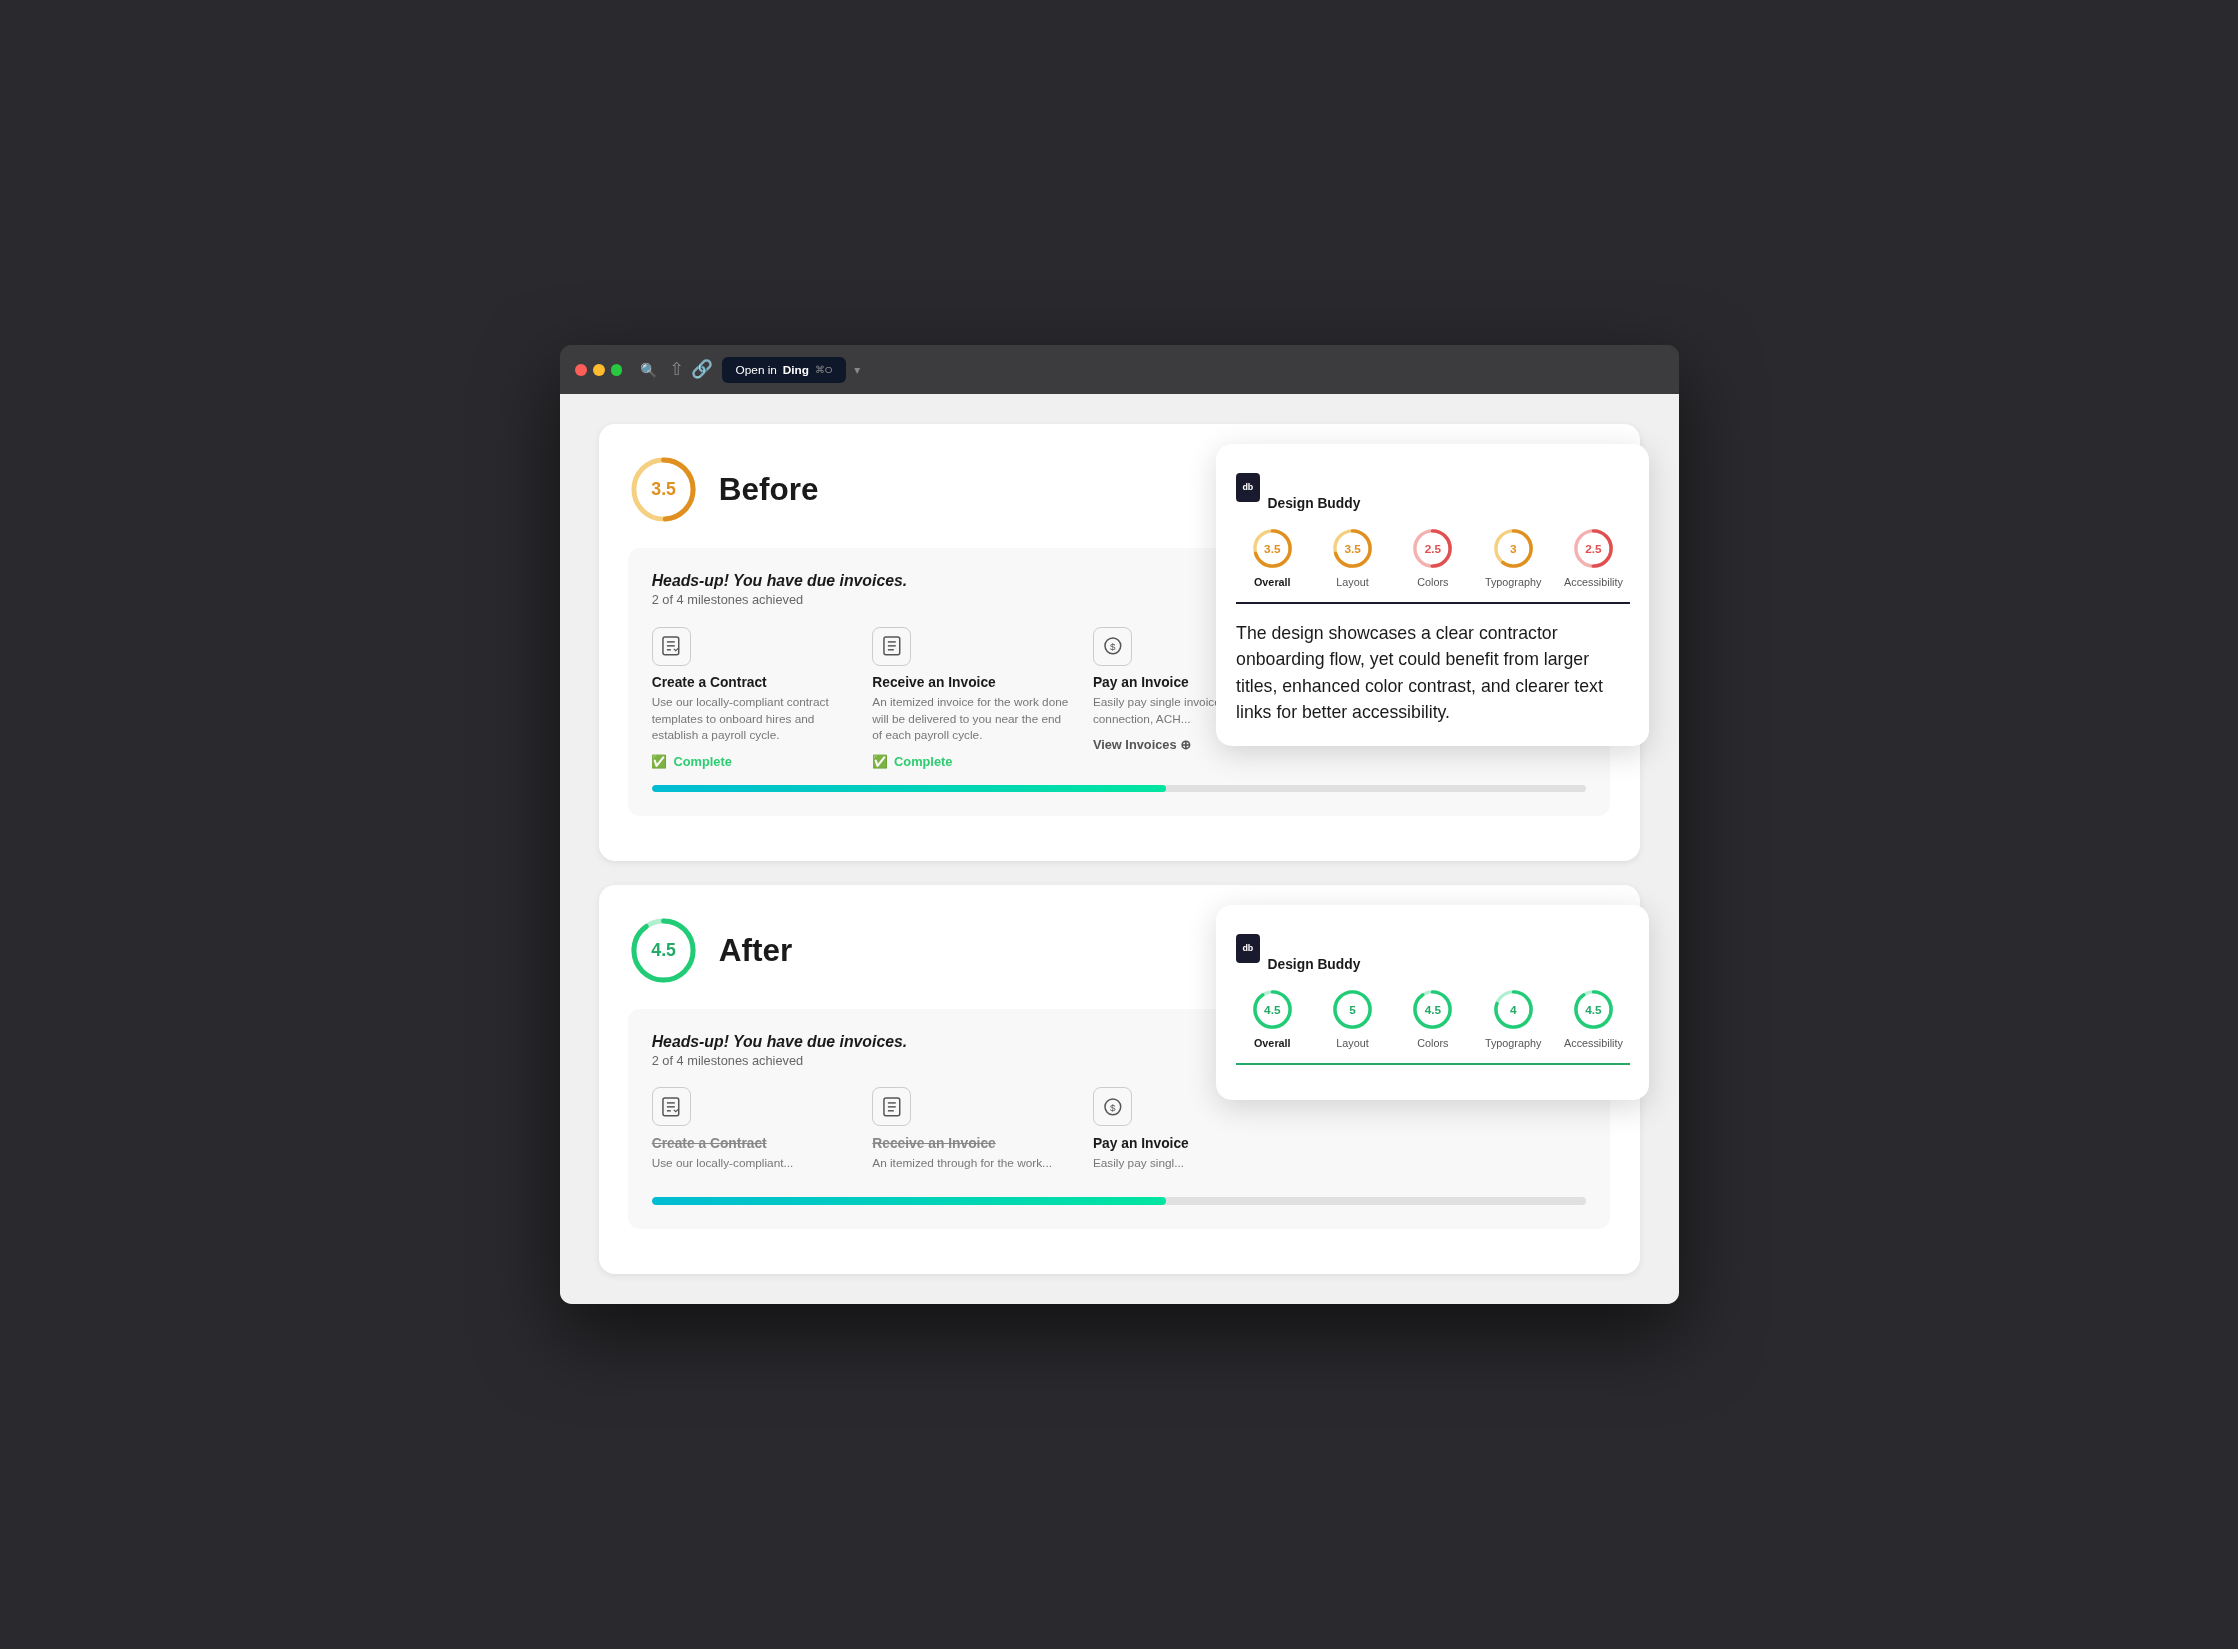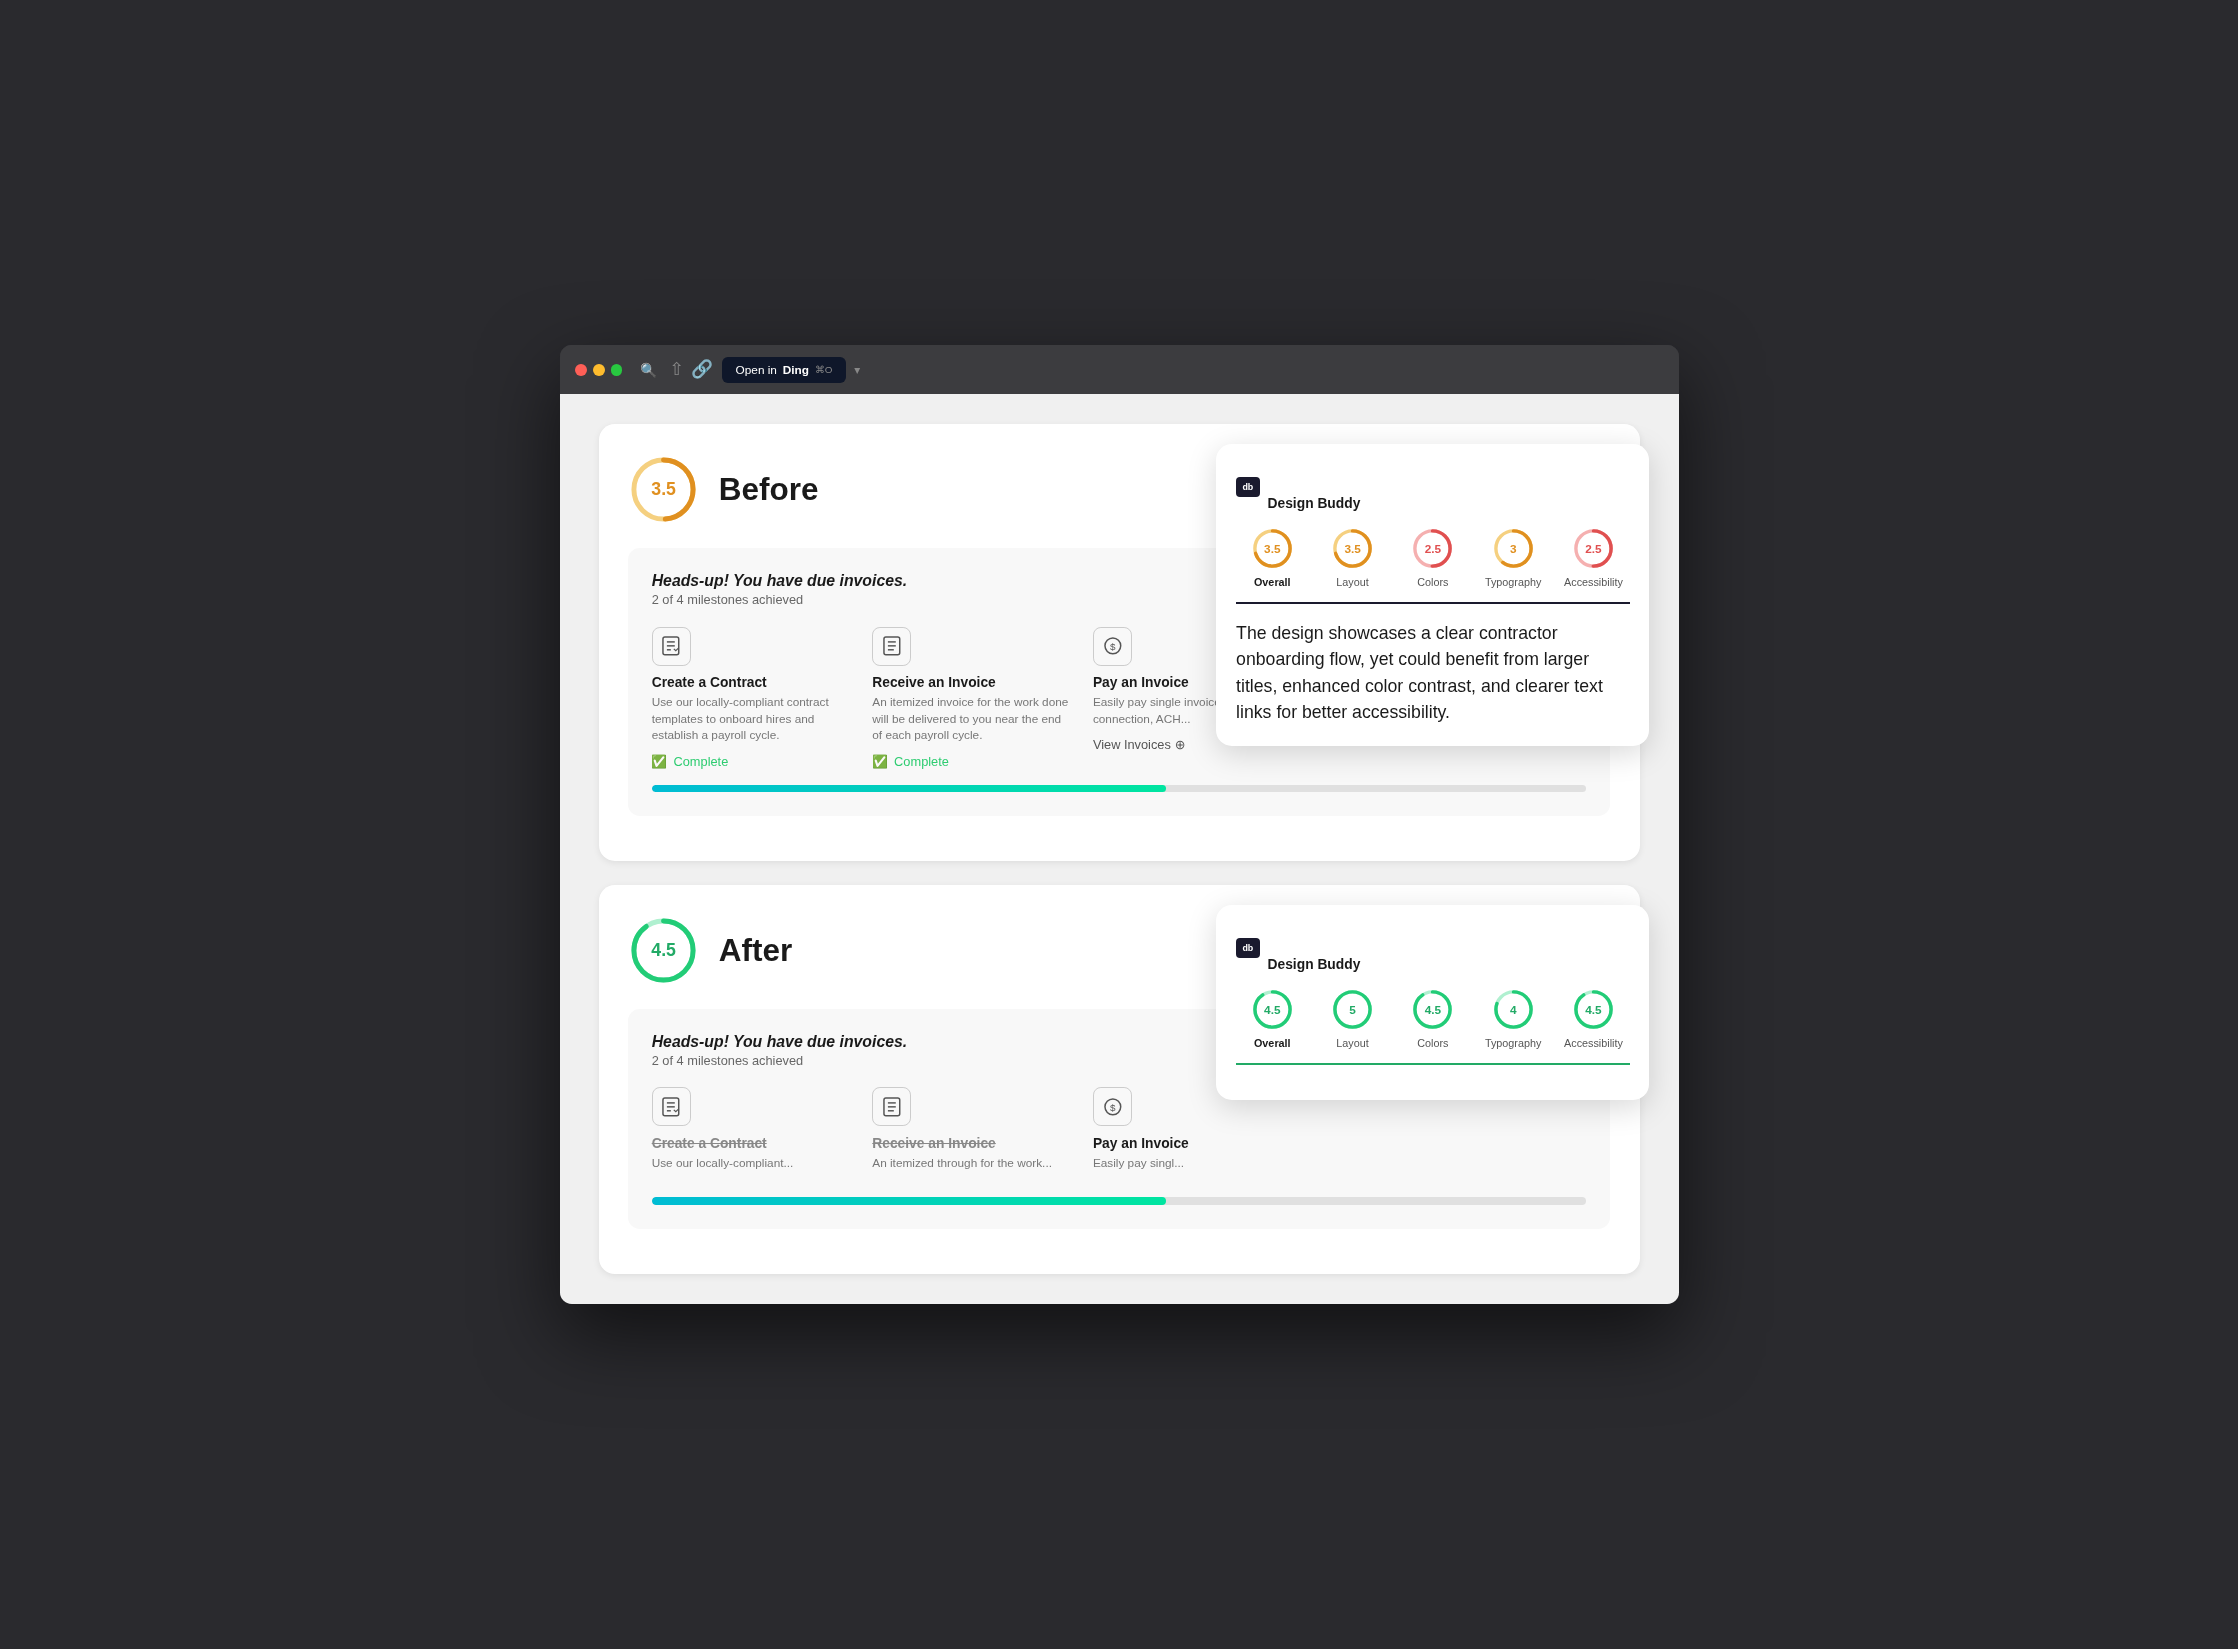--- a/index.html
+++ b/index.html
@@ -211,20 +211,21 @@
       color: #777;
       line-height: 1.4;
       margin-bottom: 9.9px;
     }
 
     .milestone-status {
       display: flex;
       align-items: center;
       gap: 5.9px;
       font-size: 12.8px;
+      font-weight: bold;
     }
 
     .status-complete {
       color: #2ecc71;
     }
 
     .status-view-link {
       color: #555;
       font-size: 12.8px;
       display: flex;
@@ -270,21 +271,21 @@
 
     .buddy-header {
       display: flex;
       align-items: center;
       gap: 7.9px;
       margin-bottom: 15.8px;
     }
 
     .buddy-logo {
       width: 23.6px;
-      height: 20px;
+      height: 29px;
       background: #1a1a2e;
       border-radius: 3.9px;
       display: flex;
       align-items: center;
       justify-content: center;
       color: #fff;
       font-size: 8.9px;
       font-weight: 700;
     }
 

